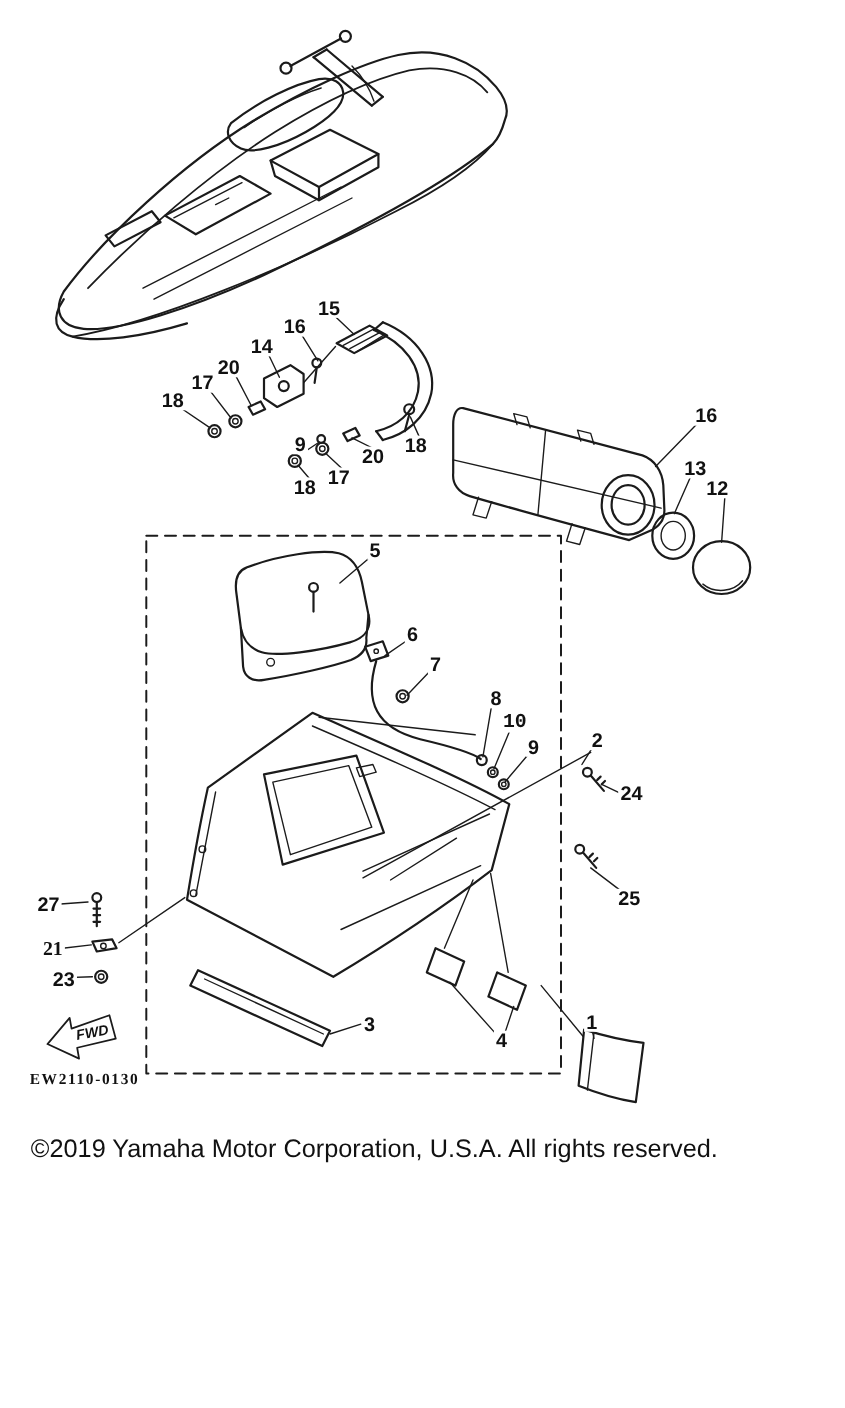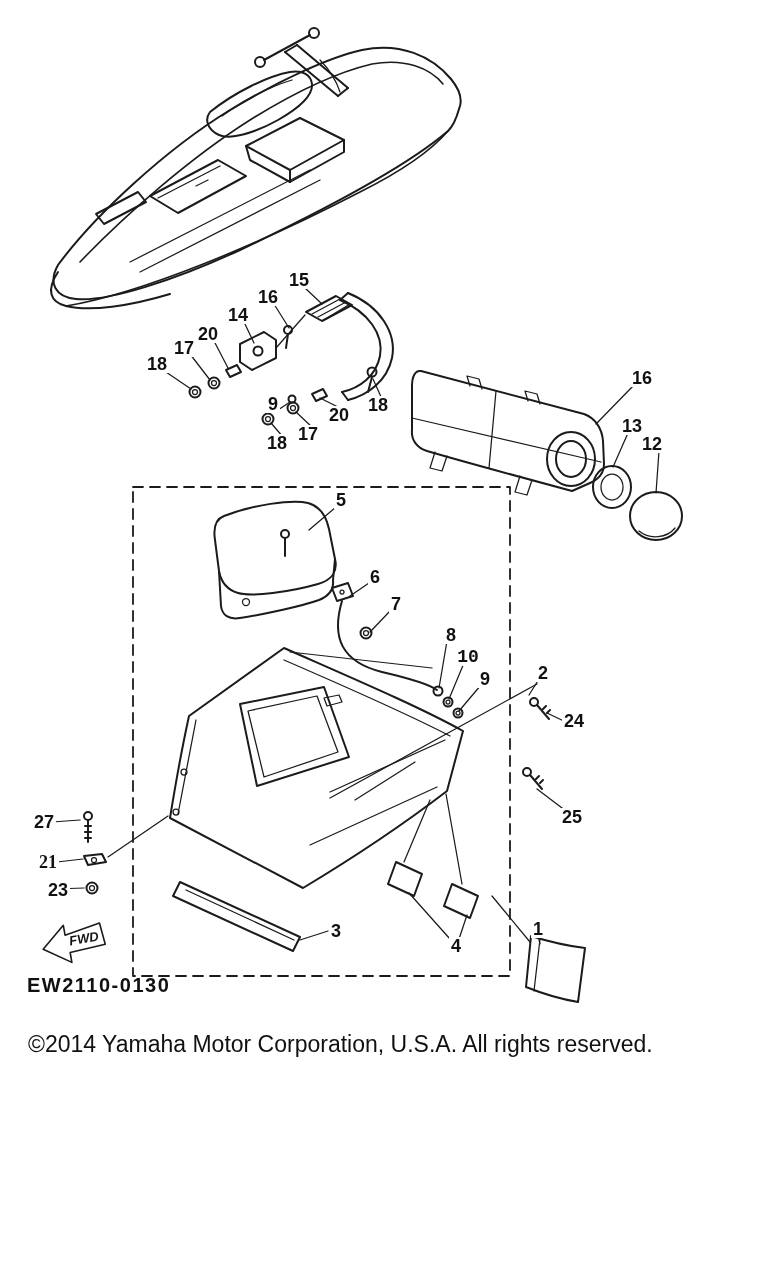--- a/index.html
+++ b/index.html
@@ -17,21 +17,21 @@
   .dash { stroke-dasharray:10 7; stroke-width:1.8; }
   .fillw{ fill:#ffffff; }
   .callout-layer { position:absolute; left:0; top:0; width:768px; height:976px; }
   .callout {
     position:absolute; transform:translate(-50%,-50%);
     font-weight:bold; font-size:18px; line-height:1; color:#111;
     background:#ffffff; padding:0 2px;
   }
   .code {
     position:absolute; left:27px; top:974px;
-    font-weight:bold; font-size:20px; letter-spacing:1.5px; color:#111;
+    font-weight:bold; font-size:14px; letter-spacing:1.5px; color:#111;font-family:Liberation Serif, serif;
   }
   .copyright {
     position:absolute; left:28px; top:1031px;
     font-size:23px; color:#111; white-space:nowrap;
   }
   .fwd-text { font-family:"Liberation Sans", sans-serif; font-style:italic; font-weight:bold; font-size:13px; fill:#111; }
 </style>
 </head>
 <body>
 
@@ -232,15 +232,15 @@
       <span class="callout" style="left: 44px; top: 822px;">27</span>
       <span class="callout" style="left: 48px; top: 862px; font-family: Liberation Serif, serif;">21</span>
       <span class="callout" style="left: 46px; top: 890px; margin-left: 12px;">23</span>
       <span class="callout" style="left: 336px; top: 931px;">3</span>
       <span class="callout" style="left: 456px; top: 946px;">4</span>
       <span class="callout" style="left: 538px; top: 929px;">1</span>
     </div>
 
   <div class="code">EW2110-0130</div>
 
-  <div class="copyright">©2014 Yamaha Motor Corporation, U.S.A. All rights reserved.</div>
+  <div class="copyright">©2019 Yamaha Motor Corporation, U.S.A. All rights reserved.</div>
 
 </div>
 
 </body></html>

